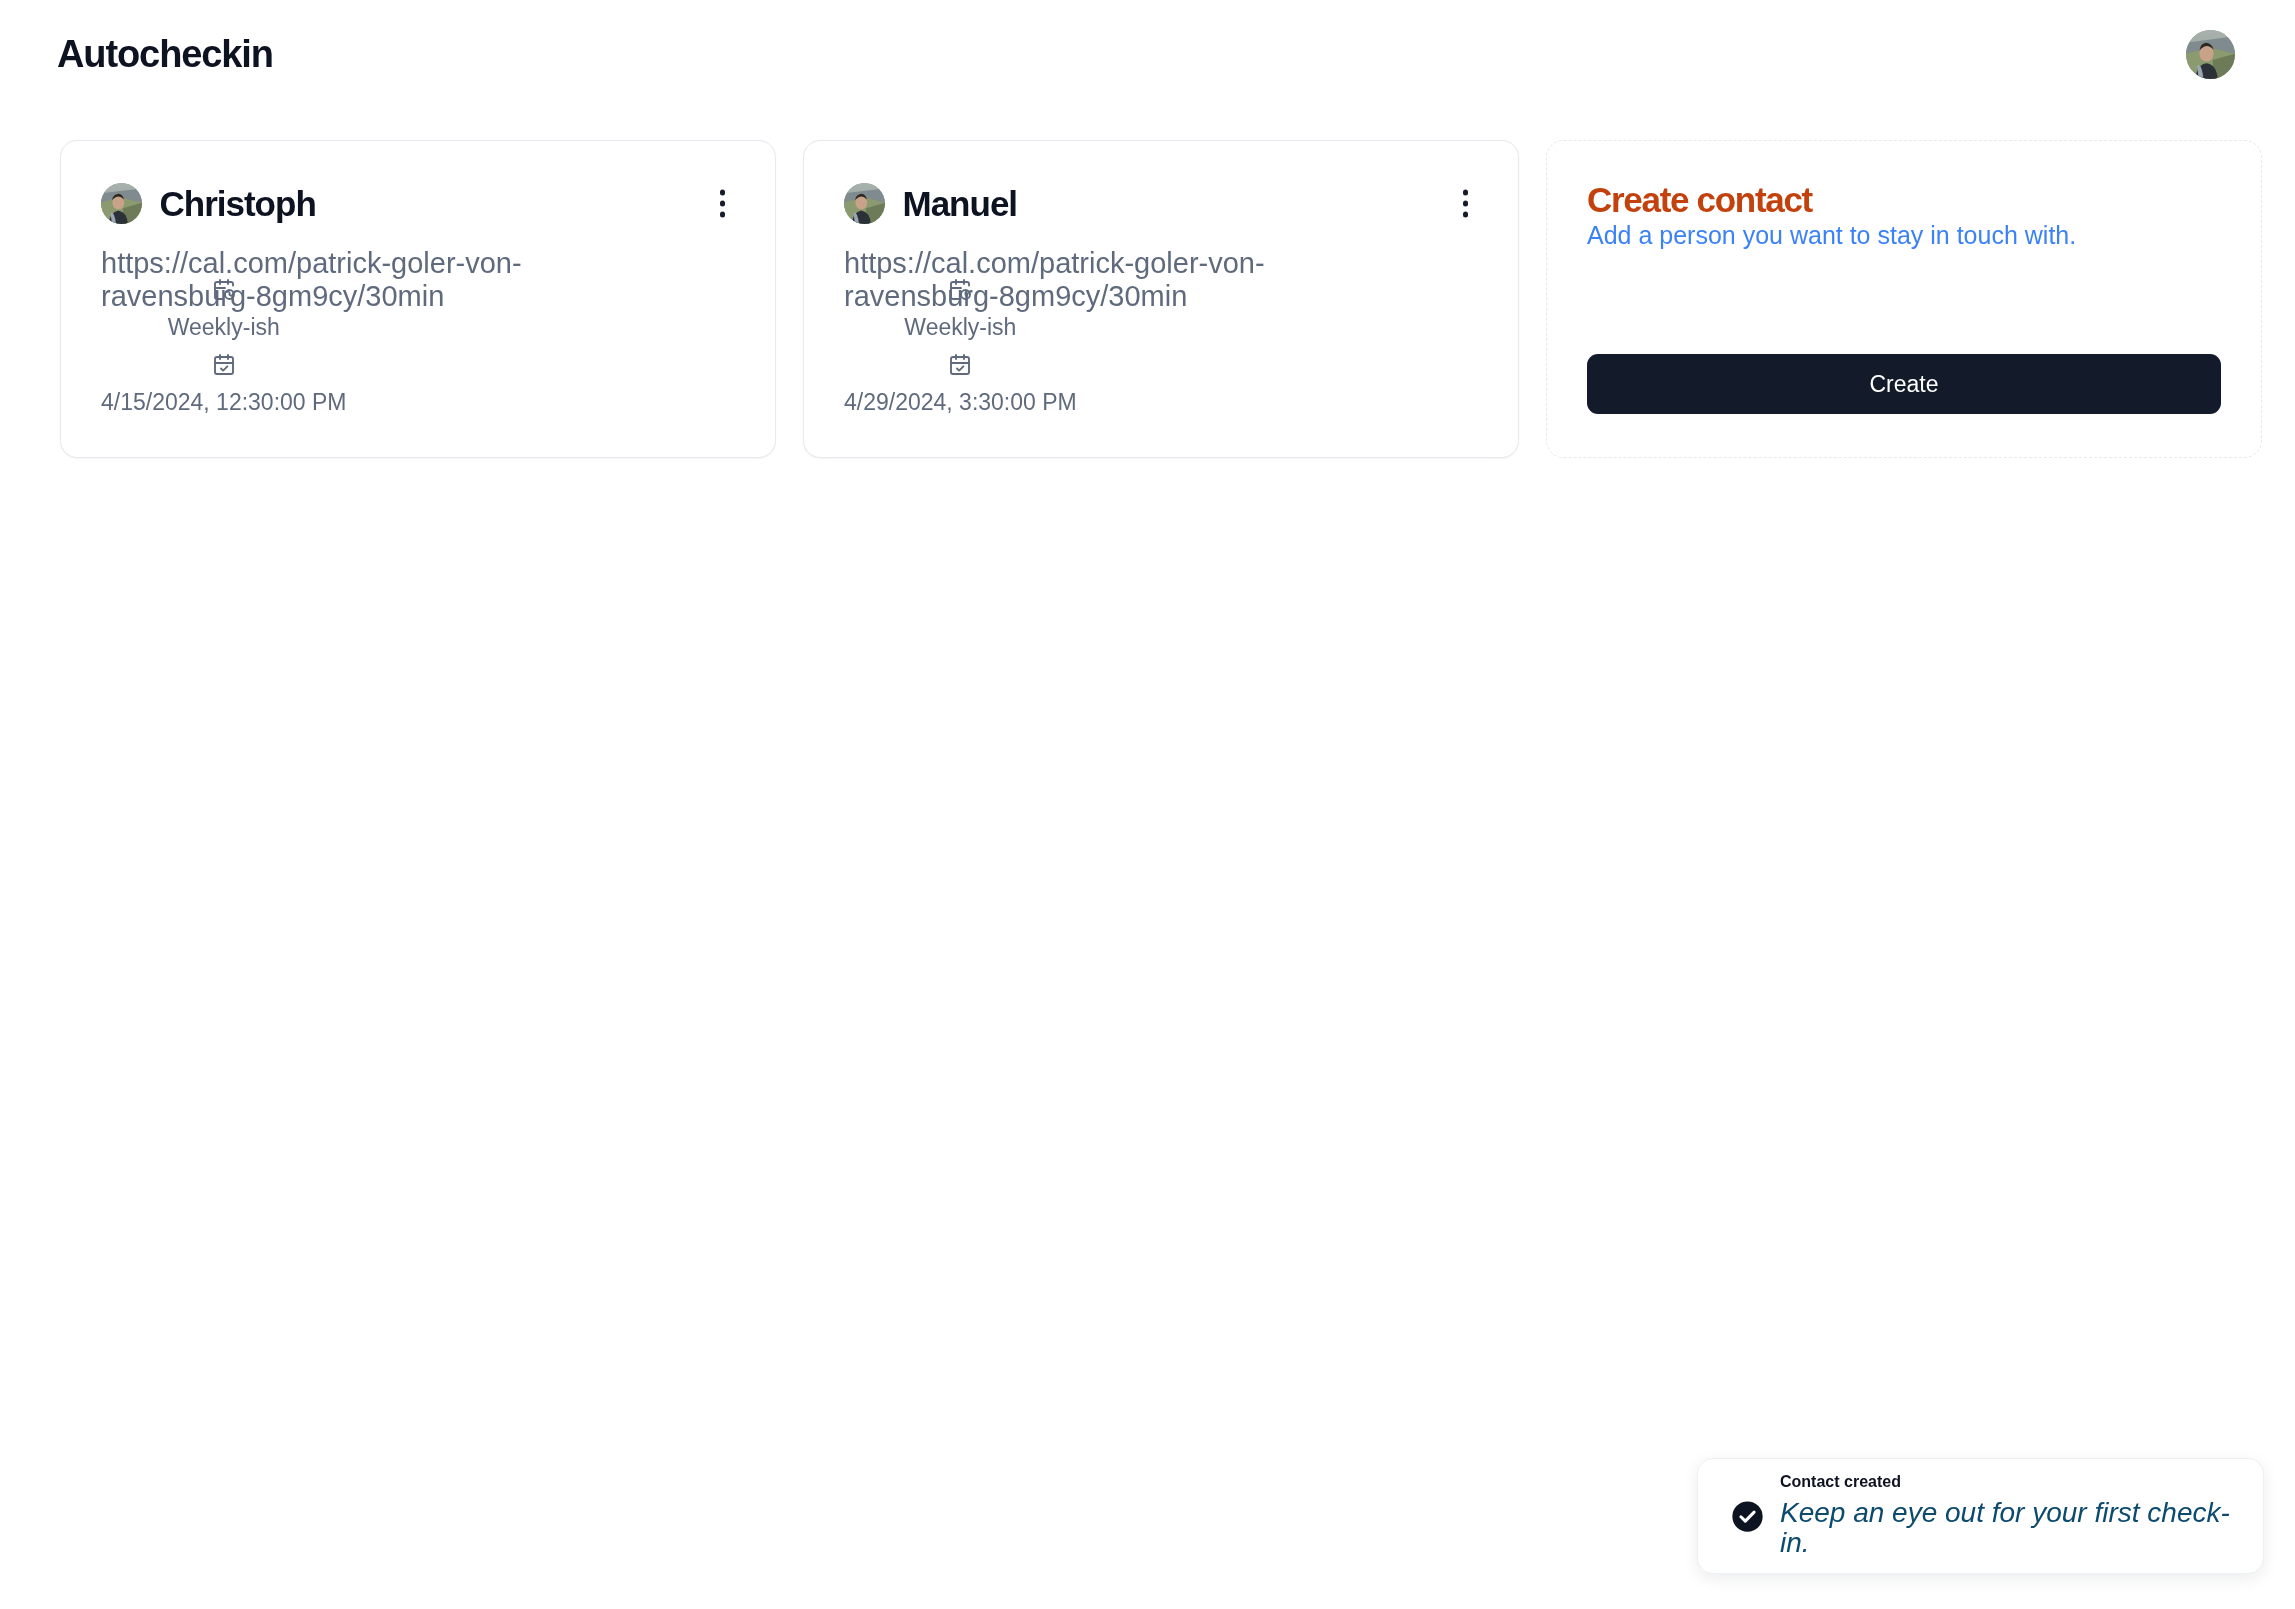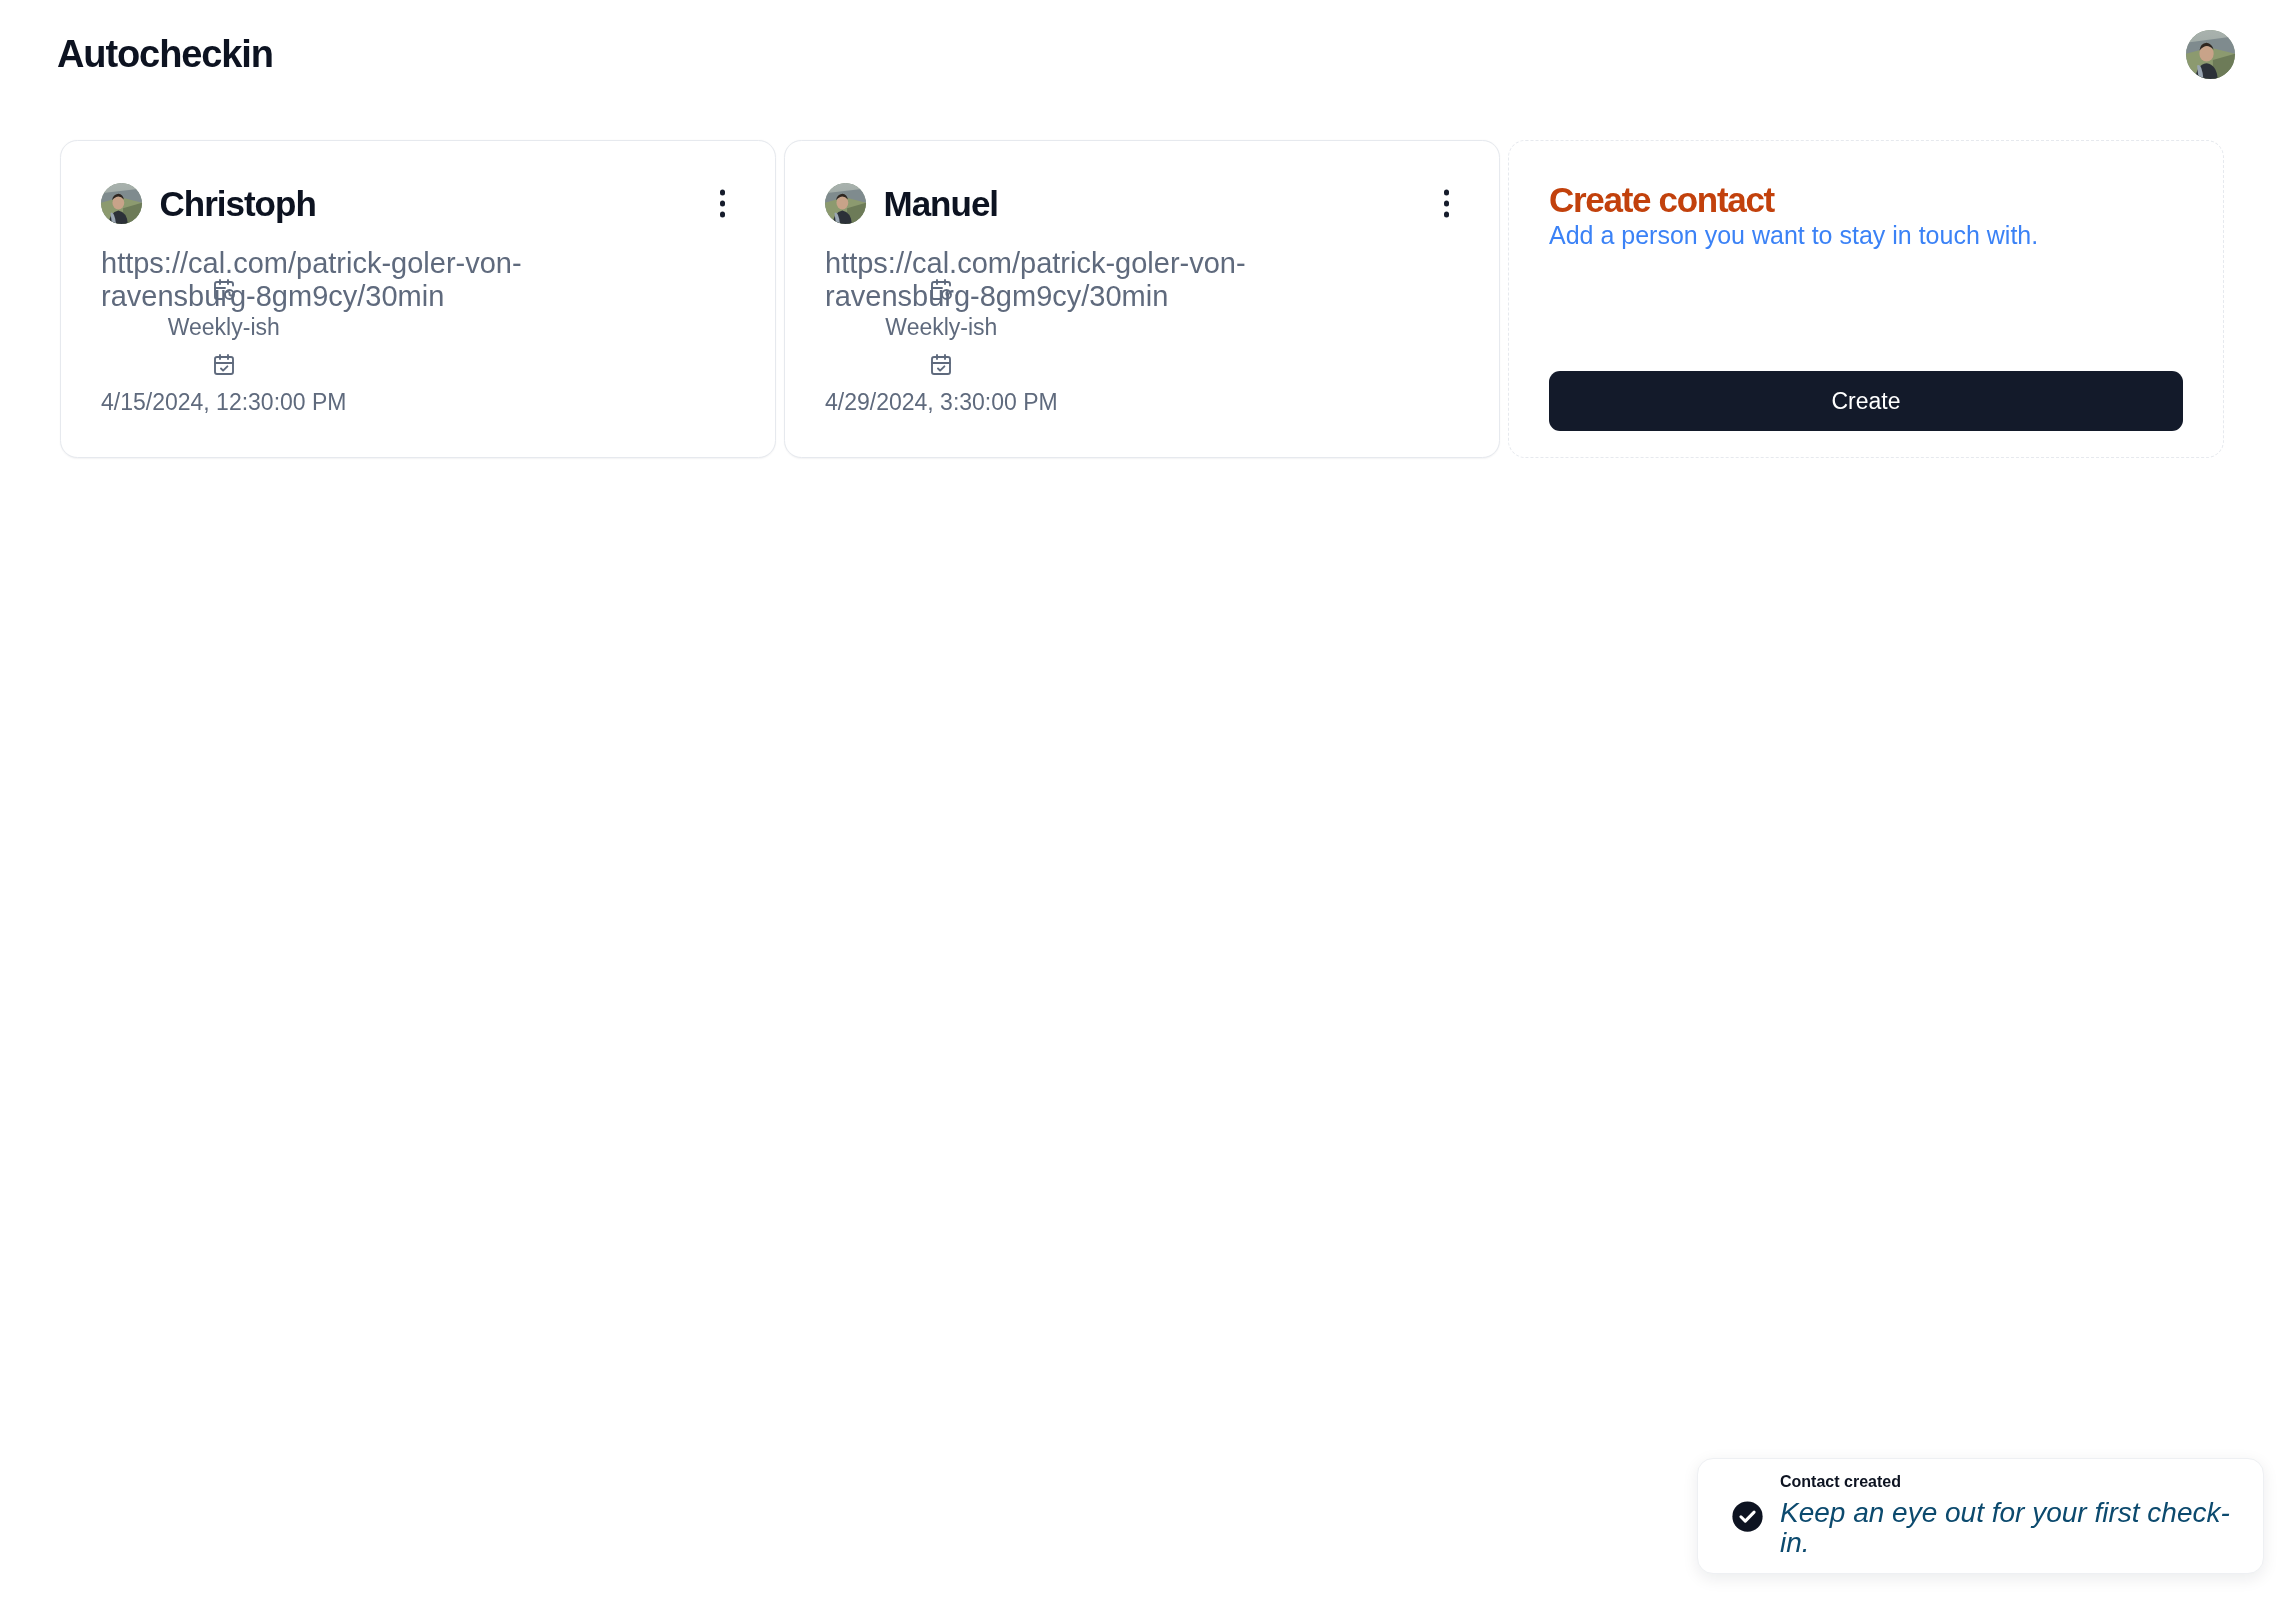--- a/index.html
+++ b/index.html
@@ -51,21 +51,21 @@
   .avatar-sm { width: 41px; height: 41px; }
 
   .avatar svg { display: block; width: 100%; height: 100%; }
 
   
   .cards {
     position: absolute;
     top: 140px;
     left: 60px;
     display: flex;
-    gap: 8px;
+    gap: 27px;
   }
 
   .card {
     width: 716px;
     height: 318px;
     border-radius: 17.5px;
     background: #ffffff;
     position: relative;
   }
 
@@ -174,21 +174,21 @@
     margin-top: 3px;
     font-size: 25px;
     color: #3b82f6;
     line-height: 1.25;
   }
 
   .create-btn {
     position: absolute;
     left: 40px;
     right: 40px;
-    top: 230px;
+    top: 213px;
     height: 60px;
     border-radius: 11px;
     background: #131a2a;
     color: #ffffff;
     font-size: 23px;
     font-family: "Liberation Sans", sans-serif;
     border: none;
     cursor: pointer;
     display: flex;
     align-items: center;

